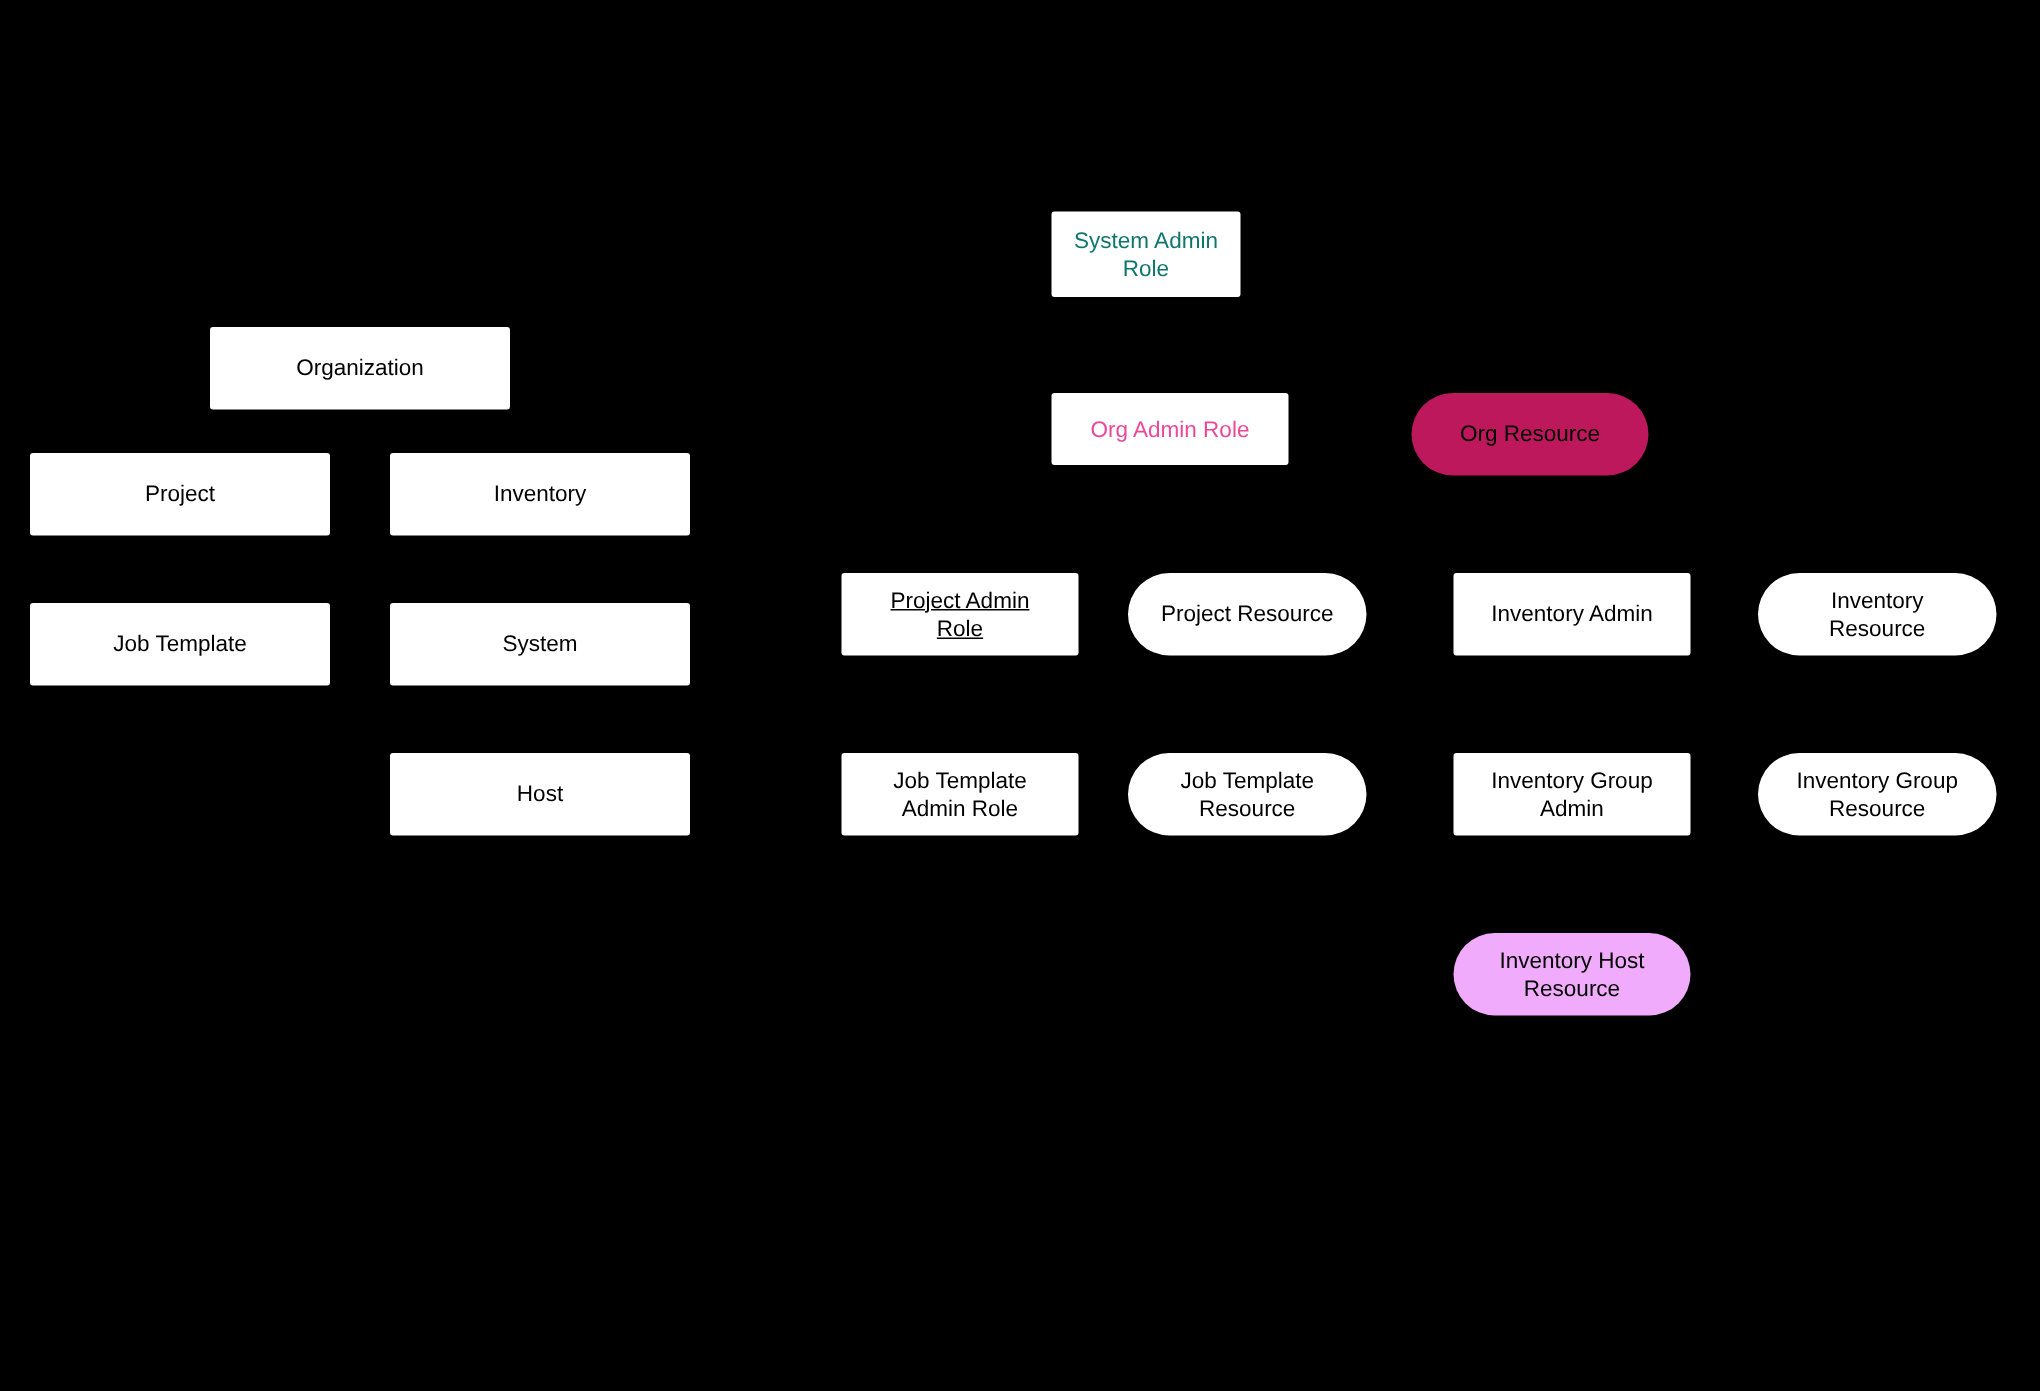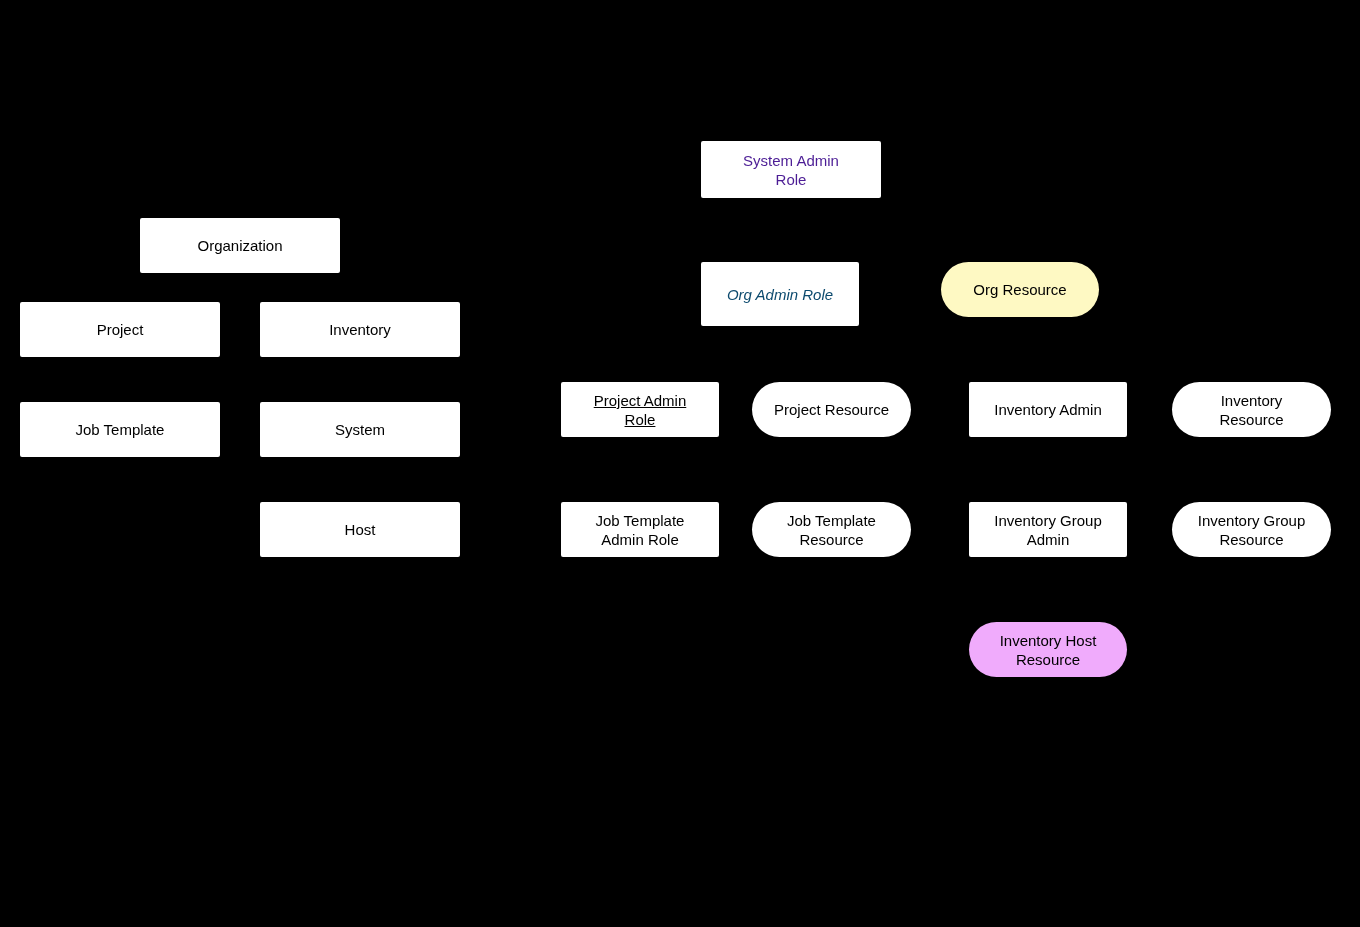--- a/index.html
+++ b/index.html
@@ -39,24 +39,24 @@
 </head>
 <body>
 
 <div id="canvas" style="background: rgb(0, 0, 0);">
     <div class="node rect" style="left: 140px; top: 202px; width: 200px; height: 55px; background: rgb(255, 255, 255); color: rgb(0, 0, 0); margin-top: 16px;">Organization</div>
     <div class="node rect" style="left: 20px; top: 302px; width: 200px; height: 55px; background: rgb(255, 255, 255); color: rgb(0, 0, 0);">Project</div>
     <div class="node rect" style="left: 260px; top: 302px; width: 200px; height: 55px; background: rgb(255, 255, 255); color: rgb(0, 0, 0);">Inventory</div>
     <div class="node rect" style="left: 20px; top: 402px; width: 200px; height: 55px; background: rgb(255, 255, 255); color: rgb(0, 0, 0);">Job Template</div>
     <div class="node rect" style="left: 260px; top: 402px; width: 200px; height: 55px; background: rgb(255, 255, 255); color: rgb(0, 0, 0);">System</div>
     <div class="node rect" style="left: 260px; top: 502px; width: 200px; height: 55px; background: rgb(255, 255, 255); color: rgb(0, 0, 0);">Host</div>
-    <div class="node rect" style="left: 701px; top: 141px; width: 180px; height: 57px; background: rgb(255, 255, 255); color: #4c1d95;">System Admin
+    <div class="node rect" style="left: 701px; top: 141px; width: 126px; height: 57px; background: rgb(255, 255, 255); color: #0f766e;">System Admin
 Role</div>
-    <div class="node rect" style="left: 701px; top: 262px; width: 158px; height: 64px; background: rgb(255, 255, 255); color: #0c4a6e; font-style: italic;">Org Admin Role</div>
-    <div class="node pill" style="left: 941px; top: 262px; width: 158px; height: 55px; background: #fef9c3; color: rgb(0, 0, 0);">Org Resource</div>
+    <div class="node rect" style="left: 701px; top: 262px; width: 158px; height: 48px; background: rgb(255, 255, 255); color: #ec4899;">Org Admin Role</div>
+    <div class="node pill" style="left: 941px; top: 262px; width: 158px; height: 55px; background: #be185d; color: rgb(0, 0, 0);">Org Resource</div>
     <div class="node rect" style="left: 561px; top: 382px; width: 158px; height: 55px; background: rgb(255, 255, 255); color: rgb(0, 0, 0); text-decoration: underline;">Project Admin
 Role</div>
     <div class="node rect" style="left: 969px; top: 382px; width: 158px; height: 55px; background: rgb(255, 255, 255); color: rgb(0, 0, 0);">Inventory Admin</div>
     <div class="node pill" style="left: 752px; top: 382px; width: 159px; height: 55px; background: rgb(255, 255, 255); color: rgb(0, 0, 0);">Project Resource</div>
     <div class="node pill" style="left: 1172px; top: 382px; width: 159px; height: 55px; background: rgb(255, 255, 255); color: rgb(0, 0, 0);">Inventory
 Resource</div>
     <div class="node rect" style="left: 561px; top: 502px; width: 158px; height: 55px; background: rgb(255, 255, 255); color: rgb(0, 0, 0);">Job Template
 Admin Role</div>
     <div class="node pill" style="left: 752px; top: 502px; width: 159px; height: 55px; background: rgb(255, 255, 255); color: rgb(0, 0, 0);">Job Template
 Resource</div>

